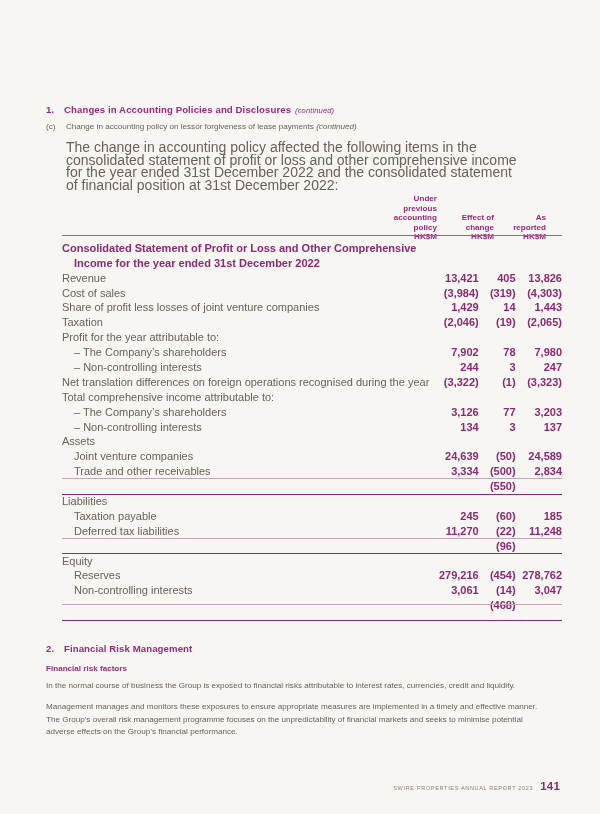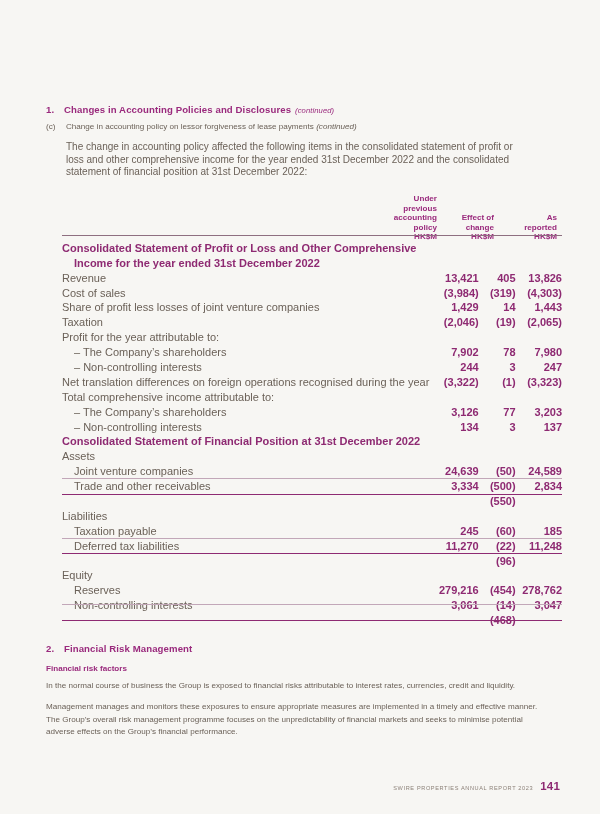--- a/index.html
+++ b/index.html
@@ -53,21 +53,21 @@
     align-items: baseline;
     font-size: 8.1px;
     color: #6b6158;
   }
   .sub-item .lbl { width: 20px; flex: 0 0 20px; }
   .sub-item .txt { }
   .sub-item .txt i { font-style: italic; }
 
   
   .intro {
-    font-size: 10px;
+    font-size: 14px;
     line-height: 12.6px;
     color: #6b6158;
     width: 455px;
   }
 
   
   table.fin {
     position: absolute;
     left: 62px;
     width: 500px;
@@ -206,21 +206,21 @@
       <div>previous</div>
       <div>accounting</div>
       <div>policy</div>
       <div>HK$M</div>
     </div>
     <div class="hdr-col" style="right:68px; width:70px;">
       <div>Effect of</div>
       <div>change</div>
       <div>HK$M</div>
     </div>
-    <div class="hdr-col" style="right:5px; width:66px;margin-top:16px;">
+    <div class="hdr-col" style="right:16px; width:66px;margin-top:16px;">
       <div>As</div>
       <div>reported</div>
       <div>HK$M</div>
     </div>
   </div>
 
   <div class="rule-full" style="top:235px;"></div>
 
   <table class="fin" style="top:238px;">
     <tbody>
@@ -298,26 +298,20 @@
         <td class="num c2">77</td>
         <td class="num c3">3,203</td>
       </tr>
       <tr>
         <td class="lbl ind1">– Non-controlling interests</td>
         <td class="num c1">134</td>
         <td class="num c2">3</td>
         <td class="num c3">137</td>
       </tr>
 
-      <tr class="bold-row">
-        <td class="lbl">Consolidated Statement of Financial Position at 31st December 2022</td>
-        <td class="num c1"></td>
-        <td class="num c2"></td>
-        <td class="num c3"></td>
-      </tr>
       <tr>
         <td class="lbl">Assets</td>
         <td class="num c1"></td>
         <td class="num c2"></td>
         <td class="num c3"></td>
       </tr>
       <tr>
         <td class="lbl ind1">Joint venture companies</td>
         <td class="num c1">24,639</td>
         <td class="num c2">(50)</td>

